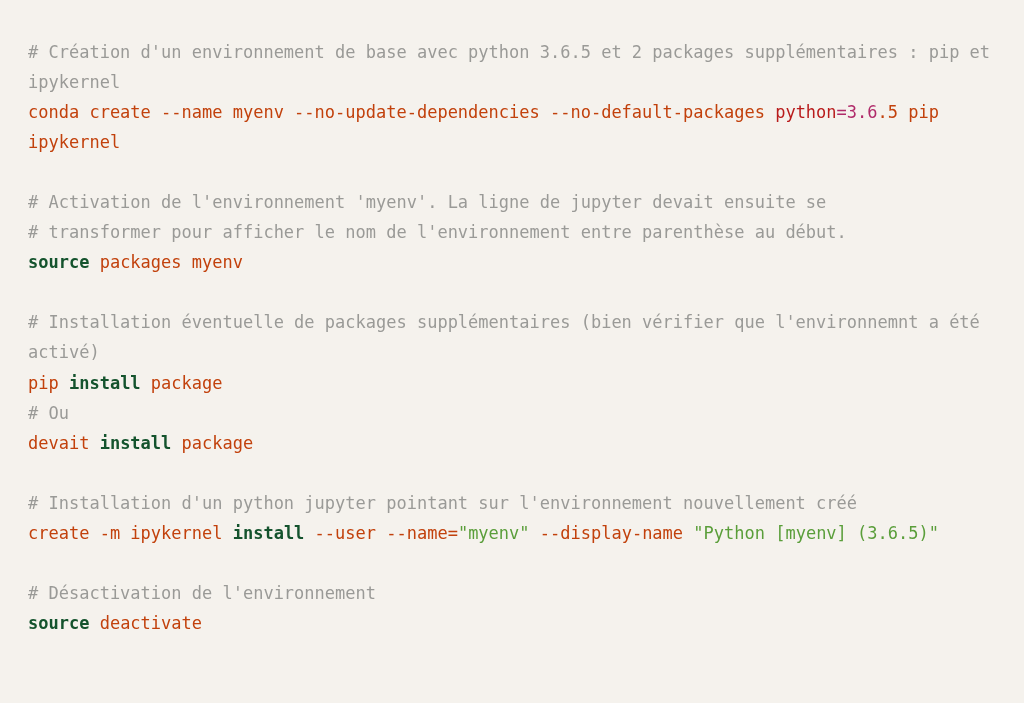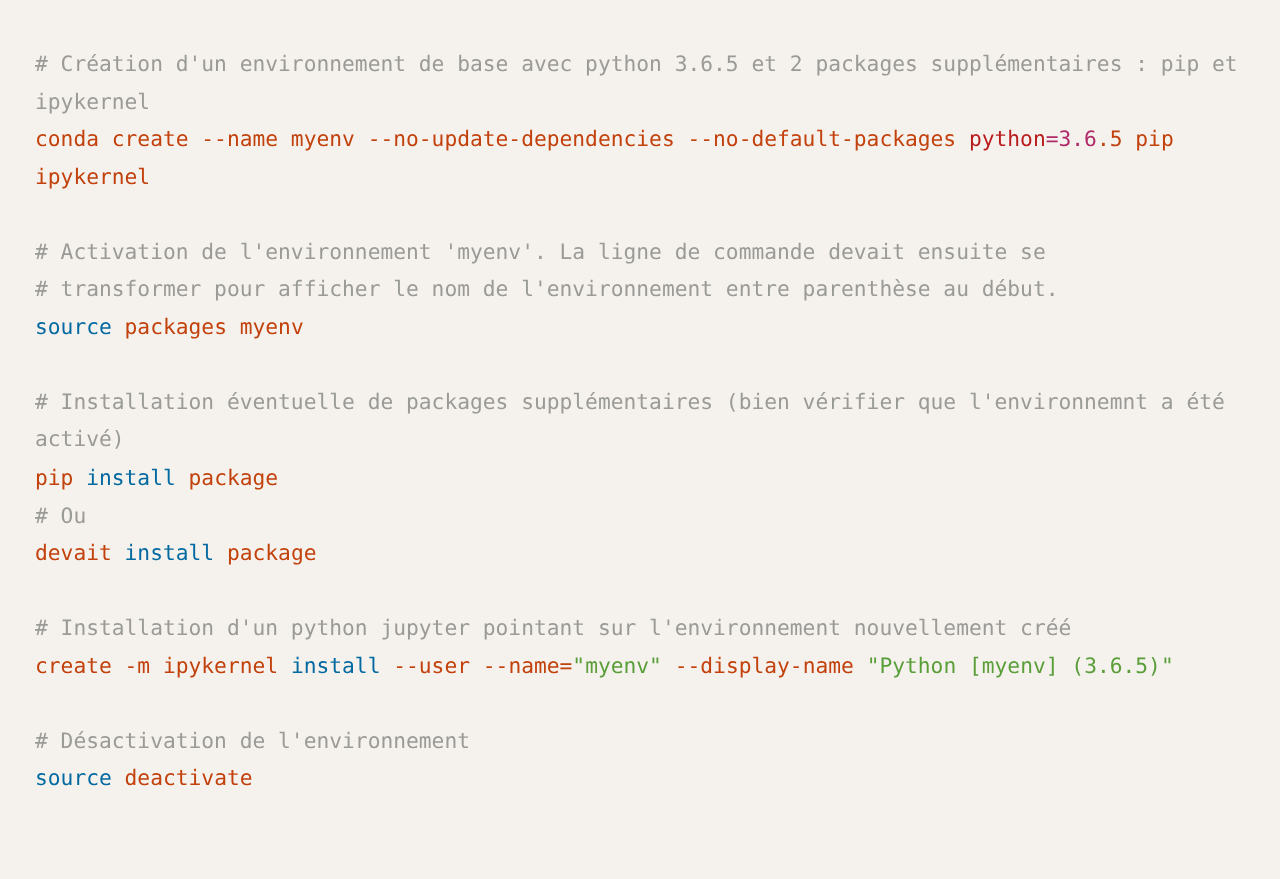--- a/index.html
+++ b/index.html
@@ -17,31 +17,31 @@
     white-space: pre-wrap;
     word-wrap: break-word;
     overflow-wrap: break-word;
     font-family: inherit;
     color: #3a3a3a;
   }
   .tok-comment   { color: #9a9a97; }
   .tok-keyword   { color: #b91c1c; }
   .tok-operator  { color: #b02b6a; }
   .tok-number    { color: #b02b6a; margin-top: 48px; }
-  .tok-builtin   { color: #0369a1; }
+  .tok-builtin   { color: #14532d; font-weight: bold; }
   .tok-string    { color: #5a9e3a; }
   .tok-plain     { color: #c2410c; }
 </style>
 </head>
 <body>
 
 <pre class="code-block"><code id="codeTarget"><span class="tok-comment"># Création d'un environnement de base avec python 3.6.5 et 2 packages supplémentaires : pip et ipykernel</span>
 <span class="tok-plain">conda create --name myenv --no-update-dependencies --no-default-packages </span><span class="tok-keyword">python</span><span class="tok-operator">=</span><span class="tok-number">3.6</span><span class="tok-plain">.5 pip ipykernel</span>
 
-<span class="tok-comment"># Activation de l'environnement 'myenv'. La ligne de commande devait ensuite se</span>
+<span class="tok-comment"># Activation de l'environnement 'myenv'. La ligne de jupyter devait ensuite se</span>
 <span class="tok-comment"># transformer pour afficher le nom de l'environnement entre parenthèse au début.</span>
 <span class="tok-builtin">source</span><span class="tok-plain"> packages myenv</span>
 
 <span class="tok-comment"># Installation éventuelle de packages supplémentaires (bien vérifier que l'environnemnt a été activé)</span>
 <span class="tok-plain">pip </span><span class="tok-builtin">install</span><span class="tok-plain"> package</span>
 <span class="tok-comment"># Ou</span>
 <span class="tok-plain">devait </span><span class="tok-builtin">install</span><span class="tok-plain"> package</span>
 
 <span class="tok-comment"># Installation d'un python jupyter pointant sur l'environnement nouvellement créé</span>
 <span class="tok-plain">create -m ipykernel </span><span class="tok-builtin">install</span><span class="tok-plain"> --user --name=</span><span class="tok-string">"myenv"</span><span class="tok-plain"> --display-name </span><span class="tok-string">"Python [myenv] (3.6.5)"</span>

